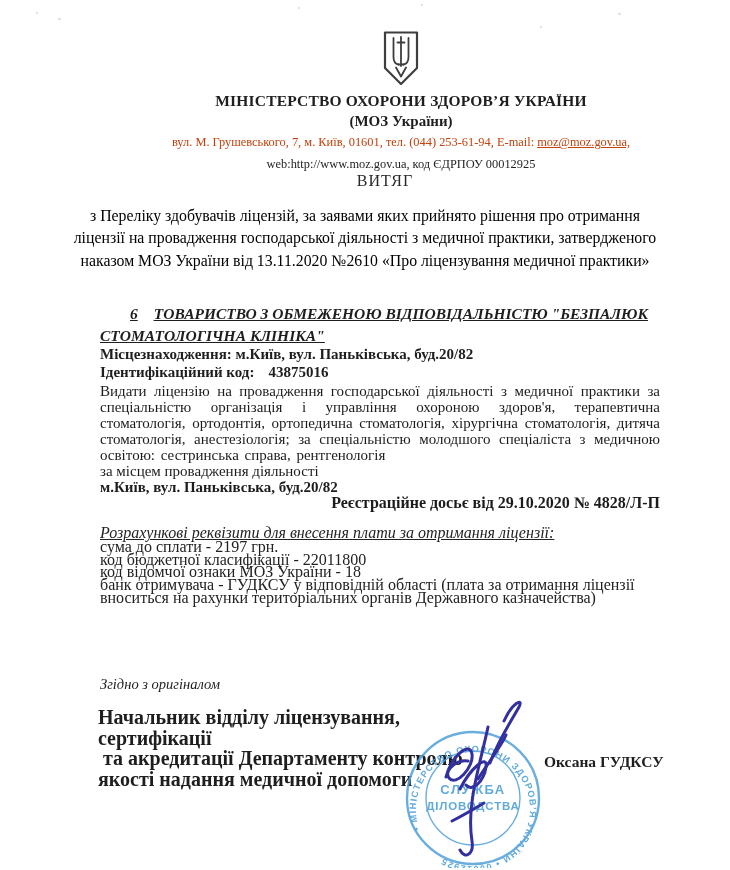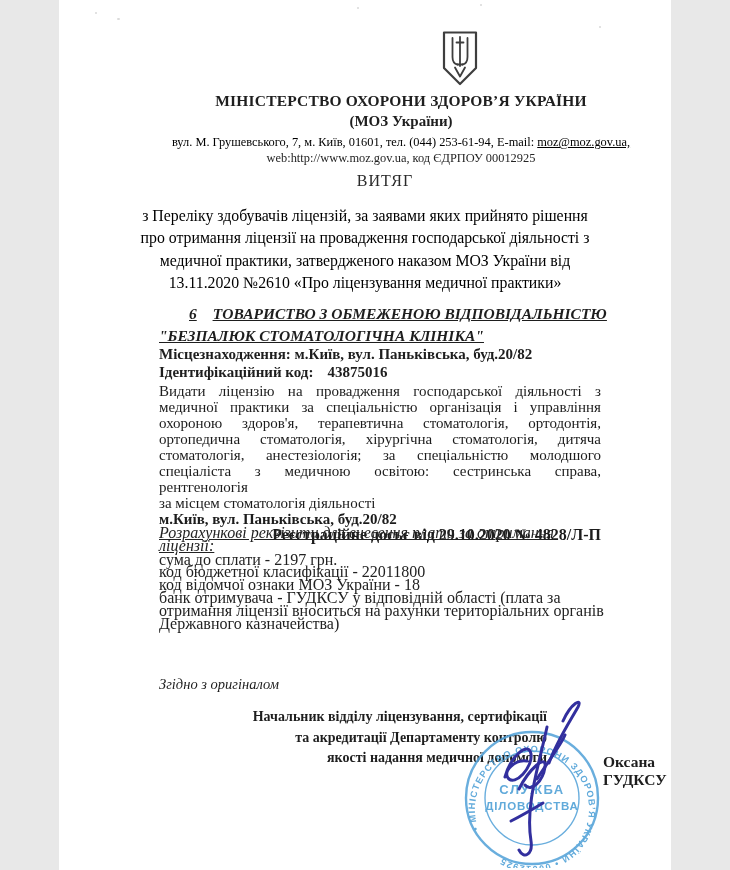--- a/index.html
+++ b/index.html
@@ -1,35 +1,35 @@
 <!DOCTYPE html>
 <html><head>
 <meta charset="utf-8">
 <style>
   * { margin:0; padding:0; box-sizing:border-box; }
   html,body { background:#e8e8e8; }
   .page {
     position:relative;
-    width:612px; height:870px;
+    width:730px; height:870px;
     background:#ffffff;
     font-family:"Liberation Serif", serif;
     color:#1e1e1e;
     overflow:hidden;
     margin:0 auto;
   }
   .speck { position:absolute; background:#b9b9b9; border-radius:50%; opacity:.55; }
 
   
   .emblem { position:absolute; left:381px; top:30px; width:40px; height:57px; }
   .hdr { position:absolute; left:112px; right:40px; top:92px; text-align:center; }
   .hdr-name { font-weight:bold; font-size:15.5px; letter-spacing:.2px; }
   .hdr-short { font-weight:bold; font-size:15px; margin-top:3px; }
-  .hdr-addr { font-size:12.4px; margin-top:5px; color:#000000; }
+  .hdr-addr { font-size:12.4px; margin-top:5px; color:#c2410c; }
   .hdr-addr .email { text-decoration:underline; cursor:pointer; }
-  .hdr-web { font-size:12.4px; margin-top:1px; color:#242424;text-align:center; }
+  .hdr-web { font-size:12.4px; margin-top:7px; color:#242424;text-align:center; }
 
   
   .doc-title { position:absolute; left:60px; right:20px; top:172px; text-align:center;
                font-size:16px; letter-spacing:1px; color:#2a2a2a; }
   .intro { position:absolute; left:72px; right:72px; top:205px; text-align:center;
            font-size:15.8px; line-height:22.3px; color:#000000; }
 
   
   .entry-heading { position:absolute; left:100px; right:62px; top:303px;
                    font-weight:bold; font-style:italic; font-size:15.5px; line-height:22px;
@@ -47,21 +47,21 @@
   .dossier { text-align:right; font-weight:bold; font-size:16px; margin-top:0; }
 
   
   .payment { position:absolute; left:100px; right:64px; top:527px;
              font-size:16px; line-height:12.8px; color:#222; }
   .payment .pay-head { font-style:italic; text-decoration:underline; margin-bottom:1px; }
 
   
   .certified { position:absolute; left:100px; top:676px; font-style:italic; font-size:14.5px; }
   .sig-position { position:absolute; left:98px; top:707px; width:390px;
-                  font-weight:bold; font-size:14px; line-height:20.5px;text-align:right; }
+                  font-weight:bold; font-size:20px; line-height:20.5px; }
   .sig-position div { white-space:pre-wrap; }
   .signer-name { position:absolute; left:544px; top:753px; font-weight:bold; font-size:15.5px; }
 
   .stamp { position:absolute; left:403px; top:728px; width:140px; height:140px; opacity:.88; }
   .signature-ink { position:absolute; left:408px; top:693px; width:135px; height:175px; }
 </style>
 </head>
 <body>
 
 <div class="page">
@@ -102,21 +102,21 @@
 
   <div class="line-loc">
     <span>Місцезнаходження:</span><span> м.Київ, вул. Паньківська, буд.20/82</span>
   </div>
   <div class="line-id">
     <span>Ідентифікаційний код:</span><span class="val">43875016</span>
   </div>
 
   <div class="body-block">
     <div class="lic-text">Видати ліцензію на провадження господарської діяльності з медичної практики за спеціальністю організація і управління охороною здоров'я, терапевтична стоматологія, ортодонтія, ортопедична стоматологія, хірургічна стоматологія, дитяча стоматологія, анестезіологія; за спеціальністю молодшого спеціаліста з медичною освітою:  сестринська справа, рентгенологія</div>
-    <div class="place-line">за місцем стоматологія діяльності</div>
+    <div class="place-line">за місцем провадження діяльності</div>
     <div class="place-addr">м.Київ, вул. Паньківська, буд.20/82</div>
     <div class="dossier">Реєстраційне досьє від 29.10.2020 № 4828/Л-П</div>
   </div>
 
   <div class="payment">
     <div class="pay-head">Розрахункові реквізити для внесення плати за отримання ліцензії:</div>
     <div>сума до сплати - 2197 грн.</div>
     <div>код бюджетної класифікації - 22011800</div>
     <div>код відомчої ознаки МОЗ України - 18</div>
     <div>банк отримувача - ГУДКСУ у відповідній області (плата за отримання ліцензії вноситься на рахунки територіальних органів Державного казначейства)</div>

